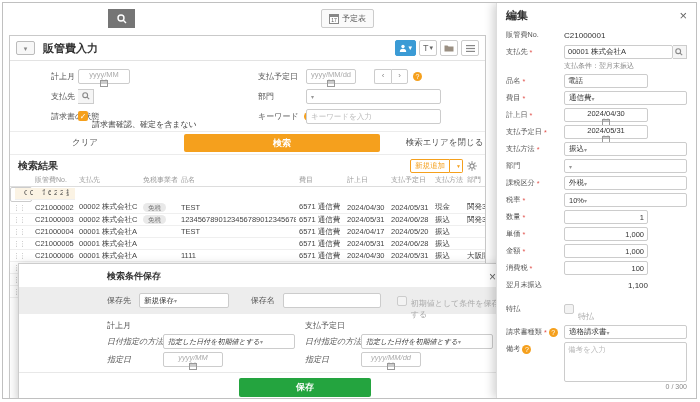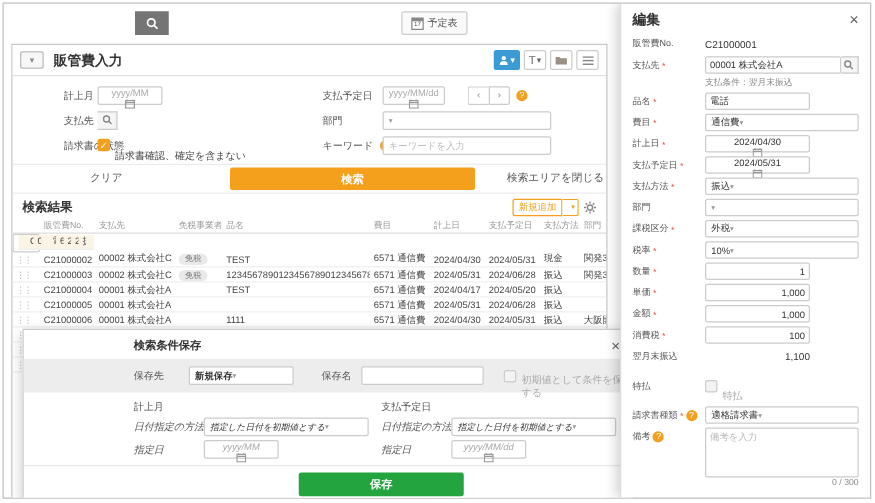--- a/index.html
+++ b/index.html
@@ -418,21 +418,21 @@
     </table>
   </div>
 
   <div class="save-dialog">
     <div class="sd-title-row">
       <span class="sd-title">検索条件保存</span>
       <button class="sd-close">×</button>
     </div>
     <div class="sd-band">
       <span class="sd-label">保存先</span>
-      <div class="sel" style="width:98px;margin-left:20px;font-weight:bold;">
+      <div class="sel" style="width:98px;margin-left:8px;">
         <span>新規保存</span>
           <span class="caret">▾</span>
       </div>
       <span class="sd-label" style="margin-left:22px;">保存名</span>
       <input class="tinput" style="width: 98px; margin-left: 8px;" value="">
       <span class="cbx off" style="margin-left:16px;"></span>
       <span class="cbx-label" style="color:#aaa;">初期値として条件を保存する</span>
     </div>
     <div class="sd-sections">
       <div class="sd-section">

